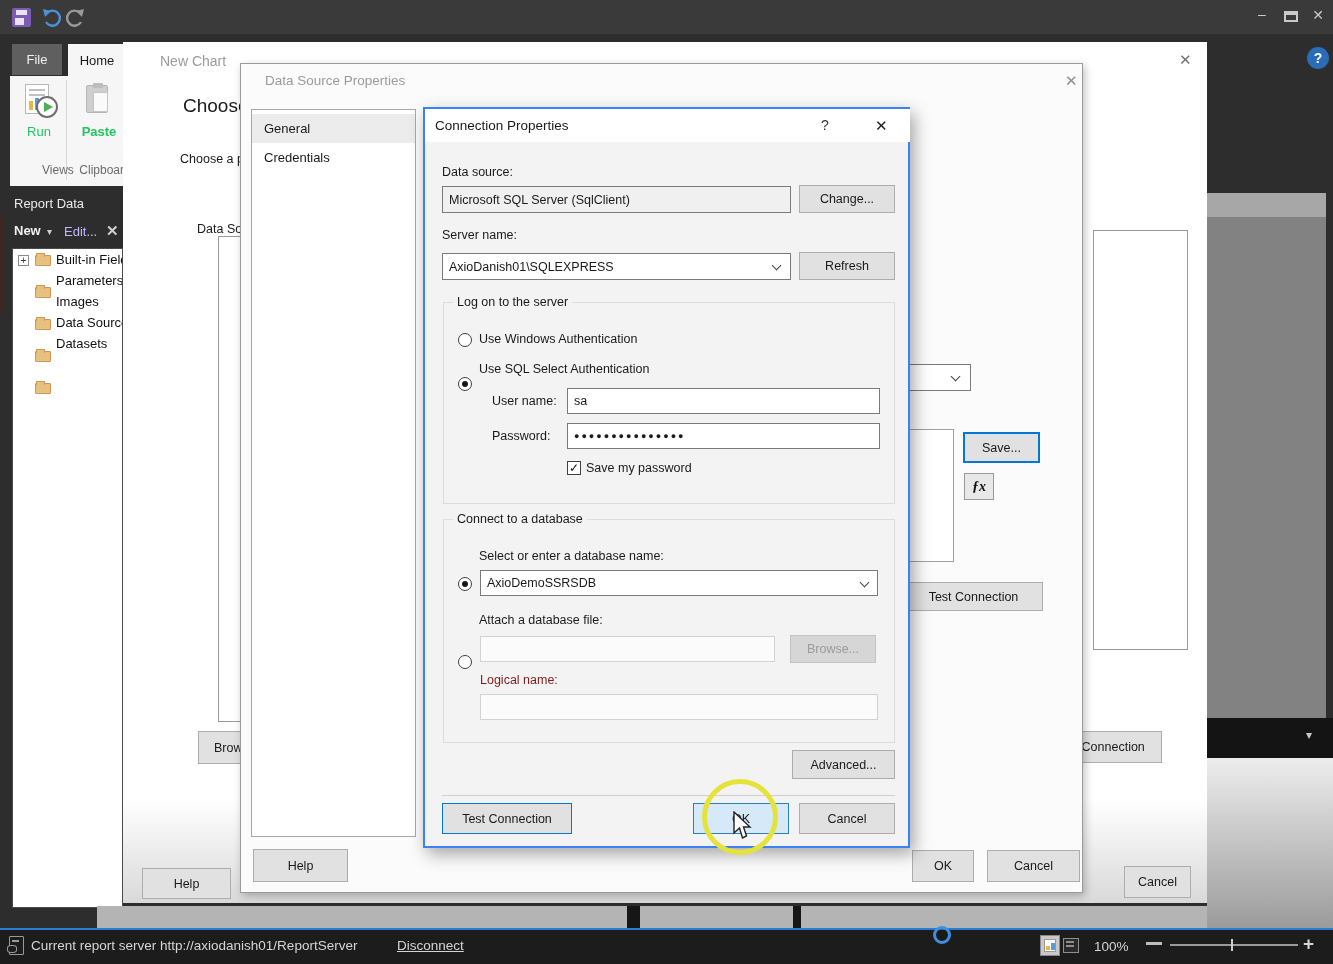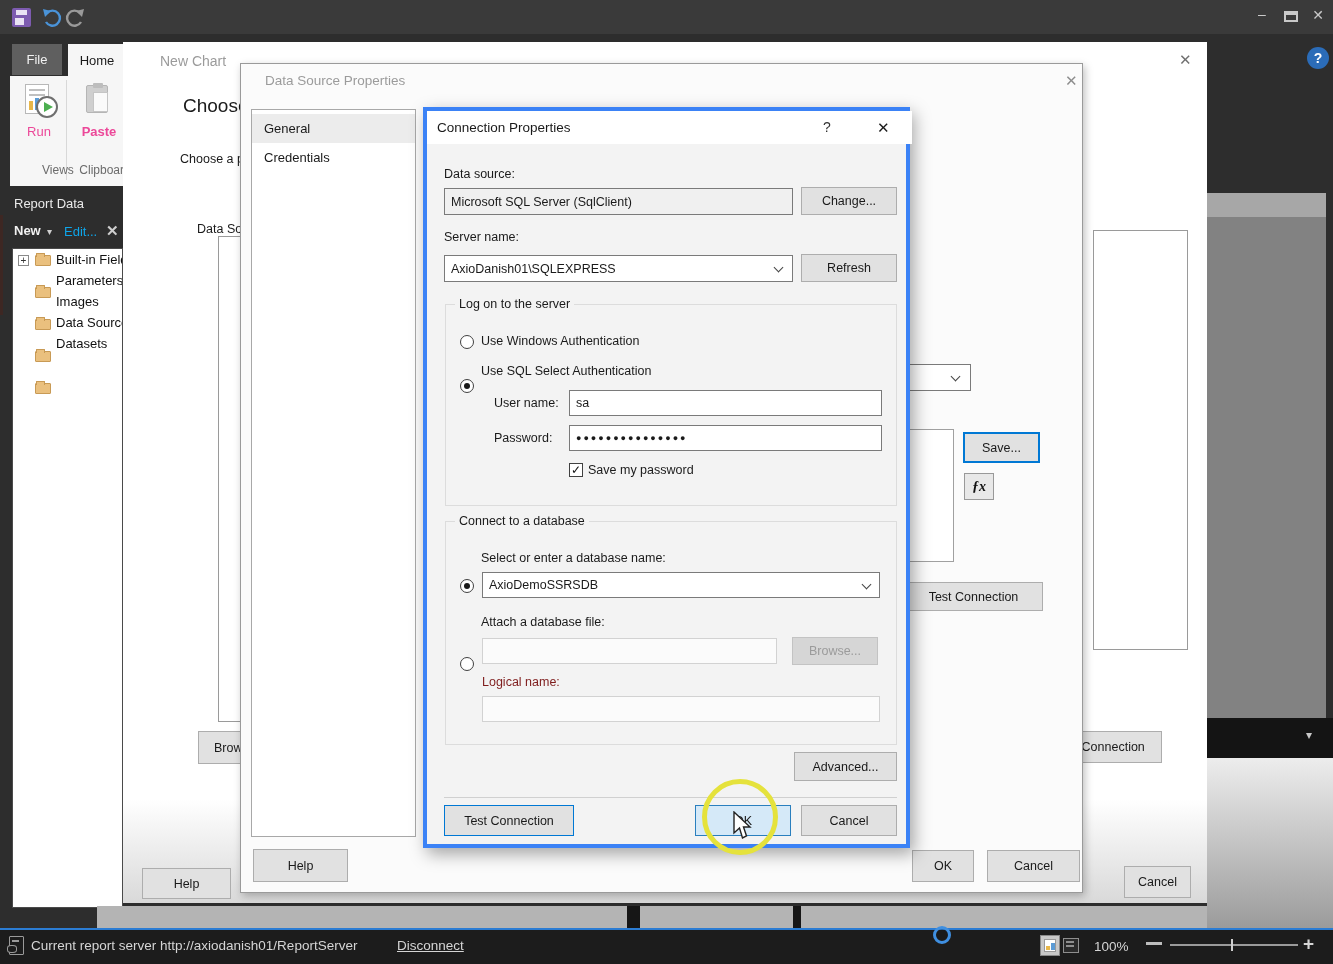--- a/index.html
+++ b/index.html
@@ -11,21 +11,21 @@
 
   
   #titlebar { left:0; top:0; width:1333px; height:34px; background:#3a3a3a; }
   #win-title { color:#e6e6e6; font-size:13px; }
   .winbtn { color:#c9c9c9; font-size:14px; text-align:center; }
 
   
   .tab { font-size:13px; display:flex; align-items:center; justify-content:center; }
   #ribbon-body { background:#f6f6f6; }
   .group-label { color:#6b6b6b; font-size:12px; text-align:center; }
-  .ribbon-btn-label { color:#ec4899; font-size:13px; text-align:center; }
+  .ribbon-btn-label { color:#22c55e; font-size:13px; text-align:center; }
 
   
   .panel-title { color:#eaeaea; font-size:13px; }
   .panel-toolbtn { color:#f0f0f0; font-size:13px; font-weight:bold; }
   .tree-box { background:#ffffff; border:1px solid #4a4a4a; }
   .tree-label { color:#111; font-size:13px; }
   .folder { width:16px; height:11px; background:#eac07e; border:1px solid #c89a55; border-radius:1px; position:relative; }
   .folder::before { content:""; position:absolute; left:0; top:-3px; width:7px; height:3px;
                     background:#eac07e; border:1px solid #c89a55; border-bottom:none; border-radius:1px 1px 0 0; }
   .expander { width:11px; height:11px; background:#fff; border:1px solid #8a8a8a;
@@ -114,21 +114,21 @@
   <div class="abs group-label txt" style="left:10px;top:163px;width:56px;padding-left:32px;">Views</div>
   <div class="abs group-label txt" style="left:70px;top:163px;width:70px;overflow:hidden;">Clipboard</div>
 
   <div class="abs" style="left:1307px;top:47px;width:22px;height:22px;border-radius:50%;background:#2b6cb8;color:#fff;font-size:14px;font-weight:bold;text-align:center;line-height:22px;">?</div>
 
   <div class="abs" style="left:0;top:215px;width:3px;height:100px;background:#3d2723;"></div>
 
   <div class="abs panel-title txt" style="left:14px;top:196px;">Report Data</div>
   <div class="abs panel-toolbtn txt" style="left:14px;top:223px;">New</div>
   <div class="abs" style="left:47px;top:226px;color:#cfcfcf;font-size:10px;">▾</div>
-  <div class="abs txt" style="left:64px;top:224px;color:#0ea5e9;font-size:13px;">Edit...</div>
+  <div class="abs txt" style="left:64px;top:224px;color:#c4b5fd;font-size:13px;">Edit...</div>
   <div class="abs" style="left:106px;top:222px;color:#cfcfcf;font-size:15px;font-weight:bold;">✕</div>
 
   <div class="abs tree-box" style="left:12px;top:248px;width:111px;height:660px;overflow:hidden;">
     <div class="abs expander" style="left:5px;top:6px;">+</div>
     <div class="abs folder" style="left:22px;top:6px;"></div>
     <div class="abs tree-label txt" style="left:43px;top:3px;">Built-in Fields</div>
     <div class="abs folder" style="left:22px;top:27px;"></div>
     <div class="abs tree-label txt" style="left:43px;top:24px;">Parameters</div>
     <div class="abs folder" style="left:22px;top:48px;"></div>
     <div class="abs tree-label txt" style="left:43px;top:45px;">Images</div>
@@ -178,21 +178,21 @@
     <div class="abs" style="left:520px;top:365px;width:193px;height:133px;background:#fff;border:1px solid #a0a0a0;"></div>
     <div class="abs btn" style="left:722px;top:368px;width:77px;height:31px;border:2px solid #0078d4;">Save...</div>
     <div class="abs" style="left:723px;top:409px;width:30px;height:27px;background:#e8e8e8;border:1px solid #999;color:#111;font-size:14px;font-style:italic;font-weight:bold;text-align:center;line-height:25px;font-family:'Liberation Serif',serif;">ƒx</div>
     <div class="abs btn" style="left:663px;top:518px;width:139px;height:29px;">Test Connection</div>
 
     <div class="abs btn" style="left:12px;top:785px;width:95px;height:33px;">Help</div>
     <div class="abs btn" style="left:671px;top:786px;width:62px;height:32px;">OK</div>
     <div class="abs btn" style="left:746px;top:786px;width:93px;height:32px;">Cancel</div>
   </div>
 
-  <div class="abs" style="left:423px;top:107px;width:487px;height:741px;background:#f3f3f3;border:4px solid #3b82f6;z-index:30;box-shadow:4px 6px 16px rgba(0,0,0,.35);">
+  <div class="abs" style="left:423px;top:107px;width:487px;height:741px;background:#f3f3f3;border:2px solid #3b82f6;z-index:30;box-shadow:4px 6px 16px rgba(0,0,0,.35);">
     <div class="abs" style="left:0;top:0;width:485px;height:33px;background:#fff;"></div>
     <div class="abs dlg-title-black txt" style="left:10px;top:9px;">Connection Properties</div>
     <div class="abs" style="left:396px;top:8px;color:#333;font-size:14px;">?</div>
     <div class="abs" style="left:450px;top:8px;color:#1a1a1a;font-size:15px;">✕</div>
 
     <div class="abs label txt" style="left:17px;top:56px;">Data source:</div>
     <div class="abs input input-ro" style="left:17px;top:77px;width:349px;height:27px;">
       <span class="txt">Microsoft SQL Server (SqlClient)</span>
     </div>
     <div class="abs btn" style="left:374px;top:76px;width:96px;height:28px;">Change...</div>

